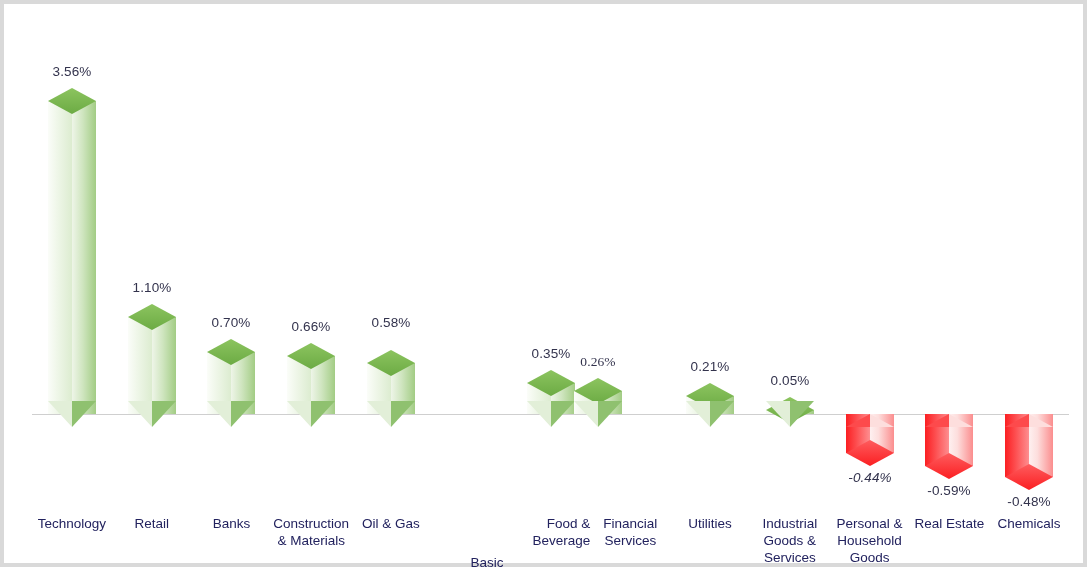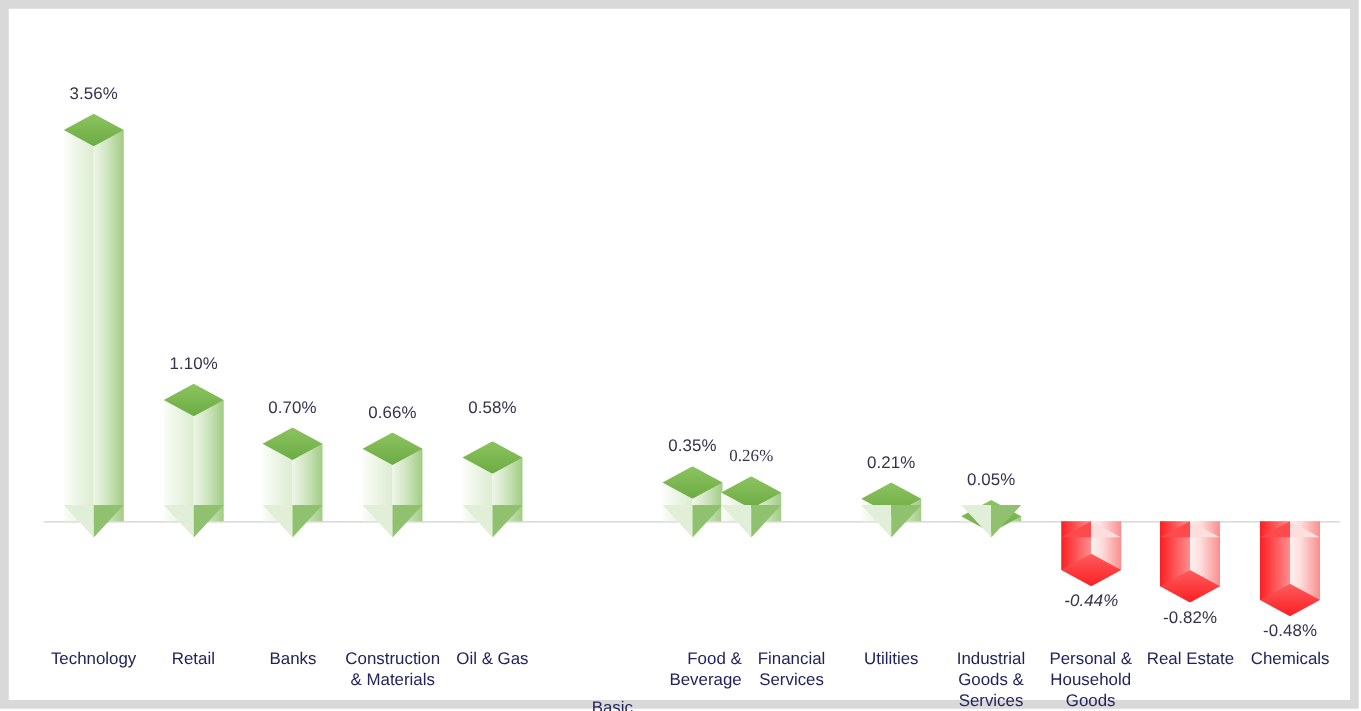--- a/index.html
+++ b/index.html
@@ -11,21 +11,21 @@
     width: 1089px;
     height: 569px;
     font-family: "Liberation Sans", sans-serif;
     overflow: hidden;
   }
 
   #chart-frame {
     position: relative;
     width: 1087px;
     height: 567px;
-    border: 7px solid #3b82f6;
+    border: 4px solid #3b82f6;
     background: #ffffff;
     box-sizing: border-box;
   }
 
   
   #zero-axis {
     position: absolute;
     left: 28px;
     width: 1037px;
     top: 410px;
@@ -399,21 +399,21 @@
             </defs>
             <polygon points="24,0 48,13 24,26 0,13" fill="url(#capg11)"></polygon>
           </svg>
         </div>
         <div class="chev" style="top: 397px; height: 26px;">
           <svg viewBox="0 0 48 26" preserveAspectRatio="none">
             <polygon points="0,26 24,13 24,26" fill="#fd4a4c"></polygon>
             <polygon points="24,13 48,26 24,26" fill="#fddedd"></polygon>
           </svg>
         </div>
-        <div class="value-label" style="top: 478.92px; left: -14px; width: 76px;">-0.82%</div>
+        <div class="value-label" style="top: 478.92px; left: -14px; width: 76px;">-0.59%</div>
       </div>
       <div class="cat-label" style="left: 905.462px; width: 79.7692px; top: 511px;">Real Estate</div>
       <div class="bar-group" style="left: 1001px; width: 48px;">
         <div class="prism neg" style="top: 410px; height: 63.36px;">
           <div class="face face-left"></div>
           <div class="face face-right"></div>
         </div>
         <div class="cap" style="top: 460.36px; height: 26px;">
           <svg viewBox="0 0 48 26" preserveAspectRatio="none">
             <defs>

